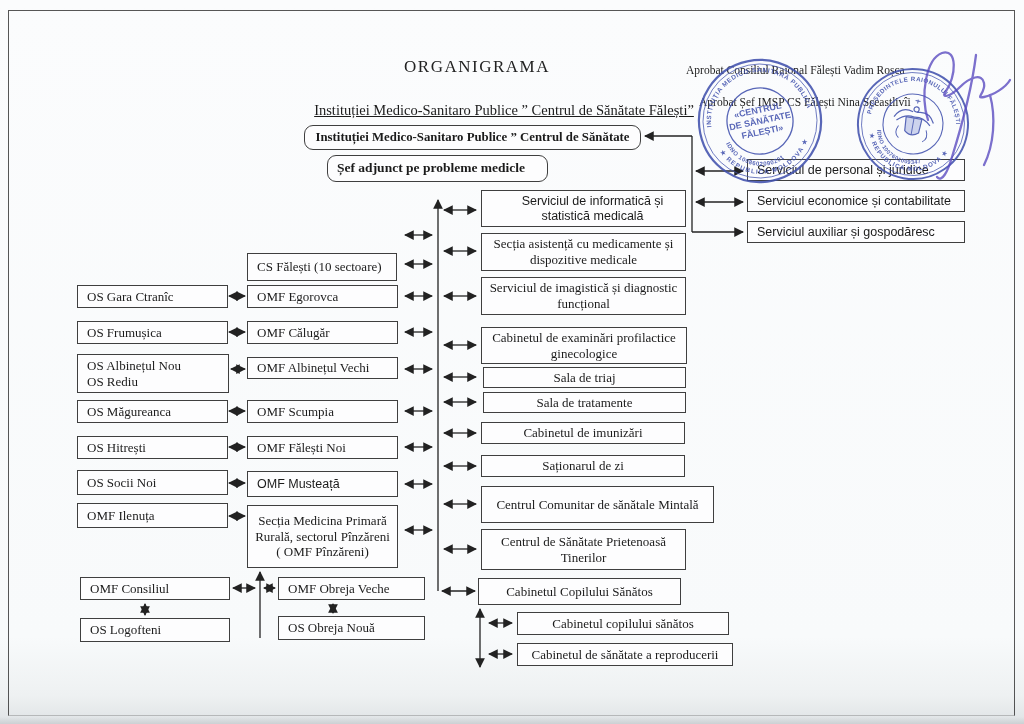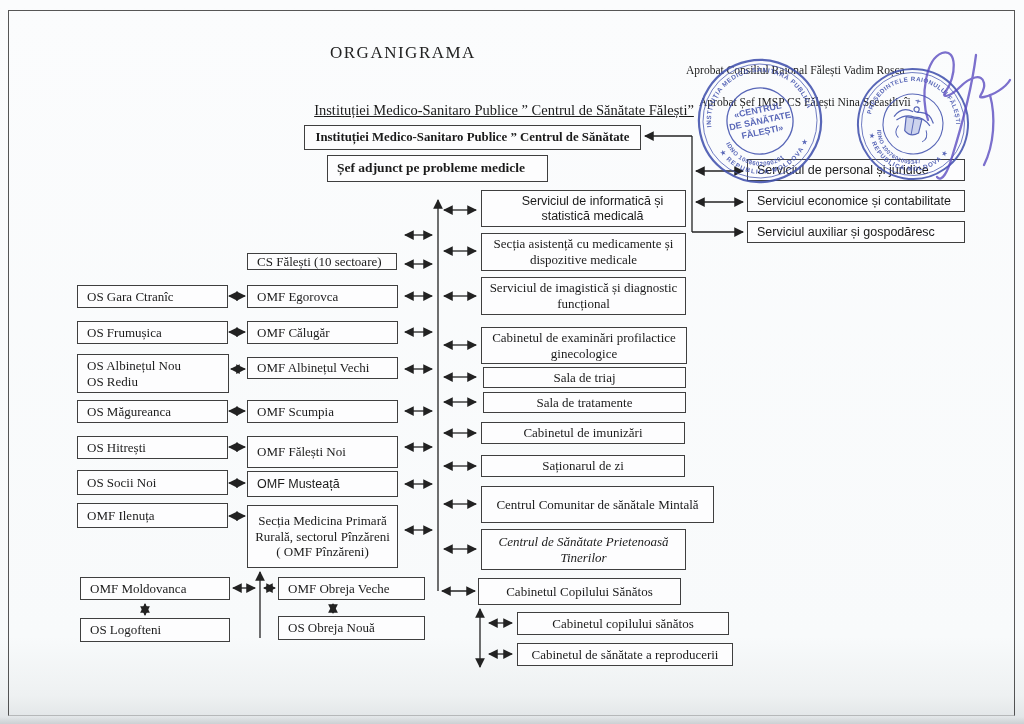--- a/index.html
+++ b/index.html
@@ -10,21 +10,21 @@
          border:1.5px solid rgba(45,45,45,.8);border-bottom-color:rgba(45,45,45,.25);pointer-events:none;}
   .hdr{position:absolute;white-space:nowrap;}
   .title{font-size:17px;letter-spacing:1.5px;color:#222;}
   .subtitle{font-size:14.5px;text-decoration:underline;text-align:center;}
   .approve{font-size:11.5px;color:#222;}
   .box{position:absolute;box-sizing:border-box;border:1.5px solid #3f3f3f;background:#fdfdfe;
        display:flex;align-items:center;font-size:13px;line-height:1.2;}
   .left-al{padding-left:9px;}
   .center-al{justify-content:center;text-align:center;padding:1px 6px;}
   .sans{font-family:"Liberation Sans",sans-serif;font-size:12.5px;}
-  .bold{font-weight:bold;}
+  .bold{font-weight:bold;border-radius:9px;}
   .nowrap{white-space:nowrap;}
   .preline{white-space:pre-line;}
   .conn{position:absolute;left:0;top:0;pointer-events:none;}
   .stamp{position:absolute;pointer-events:none;opacity:.88;}
   .bottom-shade{position:absolute;left:0;right:0;bottom:0;height:7px;
                 background:linear-gradient(180deg,rgba(205,210,213,0),#ccd1d4);}
 </style>
 </head>
 <body>
 
@@ -82,60 +82,60 @@
       <line x1="489" y1="654" x2="512" y2="654" marker-start="url(#ah)" marker-end="url(#ah)"></line>
 
       <line x1="692" y1="136" x2="645" y2="136" marker-end="url(#ah)"></line>
       <line x1="692" y1="136" x2="692" y2="232"></line>
       <line x1="696" y1="171" x2="743" y2="171" marker-start="url(#ah)" marker-end="url(#ah)"></line>
       <line x1="696" y1="202" x2="743" y2="202" marker-start="url(#ah)" marker-end="url(#ah)"></line>
       <line x1="692" y1="232" x2="743" y2="232" marker-end="url(#ah)"></line>
     </g>
   </svg>
 
-  <div class="hdr title" style="left:330px;top:43px;width:220px;text-align:left;">ORGANIGRAMA</div>
+  <div class="hdr title" style="left:330px;top:57px;width:220px;text-align:right;">ORGANIGRAMA</div>
   <div class="hdr subtitle" style="left:292px;top:102px;width:424px;">Instituției Medico-Sanitaro Publice ” Centrul de Sănătate Fălești”</div>
   <div class="hdr approve" style="left:686px;top:64px;">Aprobat Consiliul Raional Fălești Vadim Roșca</div>
   <div class="hdr approve" style="left:699px;top:96px;">Aprobat Șef IMSP CS Fălești Nina Sceastlivîi</div>
 
   <div class="box center-al bold nowrap" style="left:304px;top:125px;width:337px;height:25px;font-size:12.8px;">Instituției Medico-Sanitaro Publice ” Centrul de Sănătate</div>
   <div class="box left-al bold" style="left:327px;top:155px;width:221px;height:27px;font-size:13.5px;">Șef adjunct pe probleme medicle</div>
 
-  <div class="box left-al" style="left:247px;top:253px;width:150px;height:17px;">CS Fălești (10 sectoare)</div>
+  <div class="box left-al" style="left:247px;top:253px;width:150px;height:28px;">CS Fălești (10 sectoare)</div>
   <div class="box left-al" style="left:247px;top:285px;width:151px;height:23px;">OMF Egorovca</div>
   <div class="box left-al" style="left:247px;top:321px;width:151px;height:23px;">OMF Călugăr</div>
   <div class="box left-al" style="left:247px;top:357px;width:151px;height:22px;">OMF Albinețul Vechi</div>
   <div class="box left-al" style="left:247px;top:400px;width:151px;height:23px;">OMF Scumpia</div>
-  <div class="box left-al" style="left:247px;top:436px;width:151px;height:32px;">OMF Fălești Noi</div>
+  <div class="box left-al" style="left:247px;top:436px;width:151px;height:23px;">OMF Fălești Noi</div>
   <div class="box left-al sans" style="left:247px;top:471px;width:151px;height:26px;">OMF Musteață</div>
   <div class="box center-al" style="left:247px;top:505px;width:151px;height:63px;">Secția Medicina Primară Rurală, sectorul Pînzăreni ( OMF Pînzăreni)</div>
   <div class="box left-al" style="left:278px;top:577px;width:147px;height:23px;">OMF Obreja Veche</div>
   <div class="box left-al" style="left:278px;top:616px;width:147px;height:24px;">OS Obreja Nouă</div>
 
   <div class="box left-al" style="left:77px;top:285px;width:151px;height:23px;">OS Gara Ctranîc</div>
   <div class="box left-al" style="left:77px;top:321px;width:151px;height:23px;">OS Frumușica</div>
   <div class="box left-al preline" style="left:77px;top:354px;width:152px;height:39px;">OS Albinețul Nou
 OS Rediu</div>
   <div class="box left-al" style="left:77px;top:400px;width:151px;height:23px;">OS Măgureanca</div>
   <div class="box left-al" style="left:77px;top:436px;width:151px;height:23px;">OS Hitrești</div>
   <div class="box left-al" style="left:77px;top:470px;width:151px;height:25px;">OS Socii Noi</div>
   <div class="box left-al" style="left:77px;top:503px;width:151px;height:25px;">OMF Ilenuța</div>
-  <div class="box left-al" style="left:80px;top:577px;width:150px;height:23px;">OMF Moldovanca</div>
+  <div class="box left-al" style="left:80px;top:577px;width:150px;height:23px;">OMF Consiliul</div>
   <div class="box left-al" style="left:80px;top:618px;width:150px;height:24px;">OS Logofteni</div>
 
   <div class="box center-al sans" style="left:481px;top:190px;width:205px;height:37px;padding-left:24px;">Serviciul de informatică și statistică medicală</div>
   <div class="box center-al" style="left:481px;top:233px;width:205px;height:38px;">Secția asistență cu medicamente și dispozitive medicale</div>
   <div class="box center-al" style="left:481px;top:277px;width:205px;height:38px;">Serviciul de imagistică și diagnostic funcțional</div>
   <div class="box center-al" style="left:481px;top:327px;width:206px;height:37px;">Cabinetul de examinări profilactice ginecologice</div>
   <div class="box center-al" style="left:483px;top:367px;width:203px;height:21px;">Sala de triaj</div>
   <div class="box center-al" style="left:483px;top:392px;width:203px;height:21px;">Sala de tratamente</div>
   <div class="box center-al" style="left:481px;top:422px;width:204px;height:22px;">Cabinetul de imunizări</div>
   <div class="box center-al" style="left:481px;top:455px;width:204px;height:22px;">Saționarul de zi</div>
   <div class="box center-al" style="left:481px;top:486px;width:233px;height:37px;">Centrul Comunitar de sănătale Mintală</div>
-  <div class="box center-al" style="left:481px;top:529px;width:205px;height:41px;font-style:italic;">Centrul de Sănătate Prietenoasă Tinerilor</div>
+  <div class="box center-al" style="left:481px;top:529px;width:205px;height:41px;">Centrul de Sănătate Prietenoasă Tinerilor</div>
   <div class="box center-al" style="left:478px;top:578px;width:203px;height:27px;">Cabinetul Copilului Sănătos</div>
   <div class="box center-al" style="left:517px;top:612px;width:212px;height:23px;">Cabinetul copilului sănătos</div>
   <div class="box center-al" style="left:517px;top:643px;width:216px;height:23px;">Cabinetul de sănătate a reproducerii</div>
 
   <div class="box left-al sans" style="left:747px;top:159px;width:218px;height:22px;">Serviciul de personal și juridice</div>
   <div class="box left-al sans" style="left:747px;top:190px;width:218px;height:22px;">Serviciul economice și contabilitate</div>
   <div class="box left-al sans" style="left:747px;top:221px;width:218px;height:22px;">Serviciul auxiliar și gospodăresc</div>
 
   <svg class="stamp" style="left:694px;top:55px;" width="132" height="132" viewBox="-66 -66 132 132">
     <g transform="rotate(-12)" fill="none" stroke="#4252ae">

